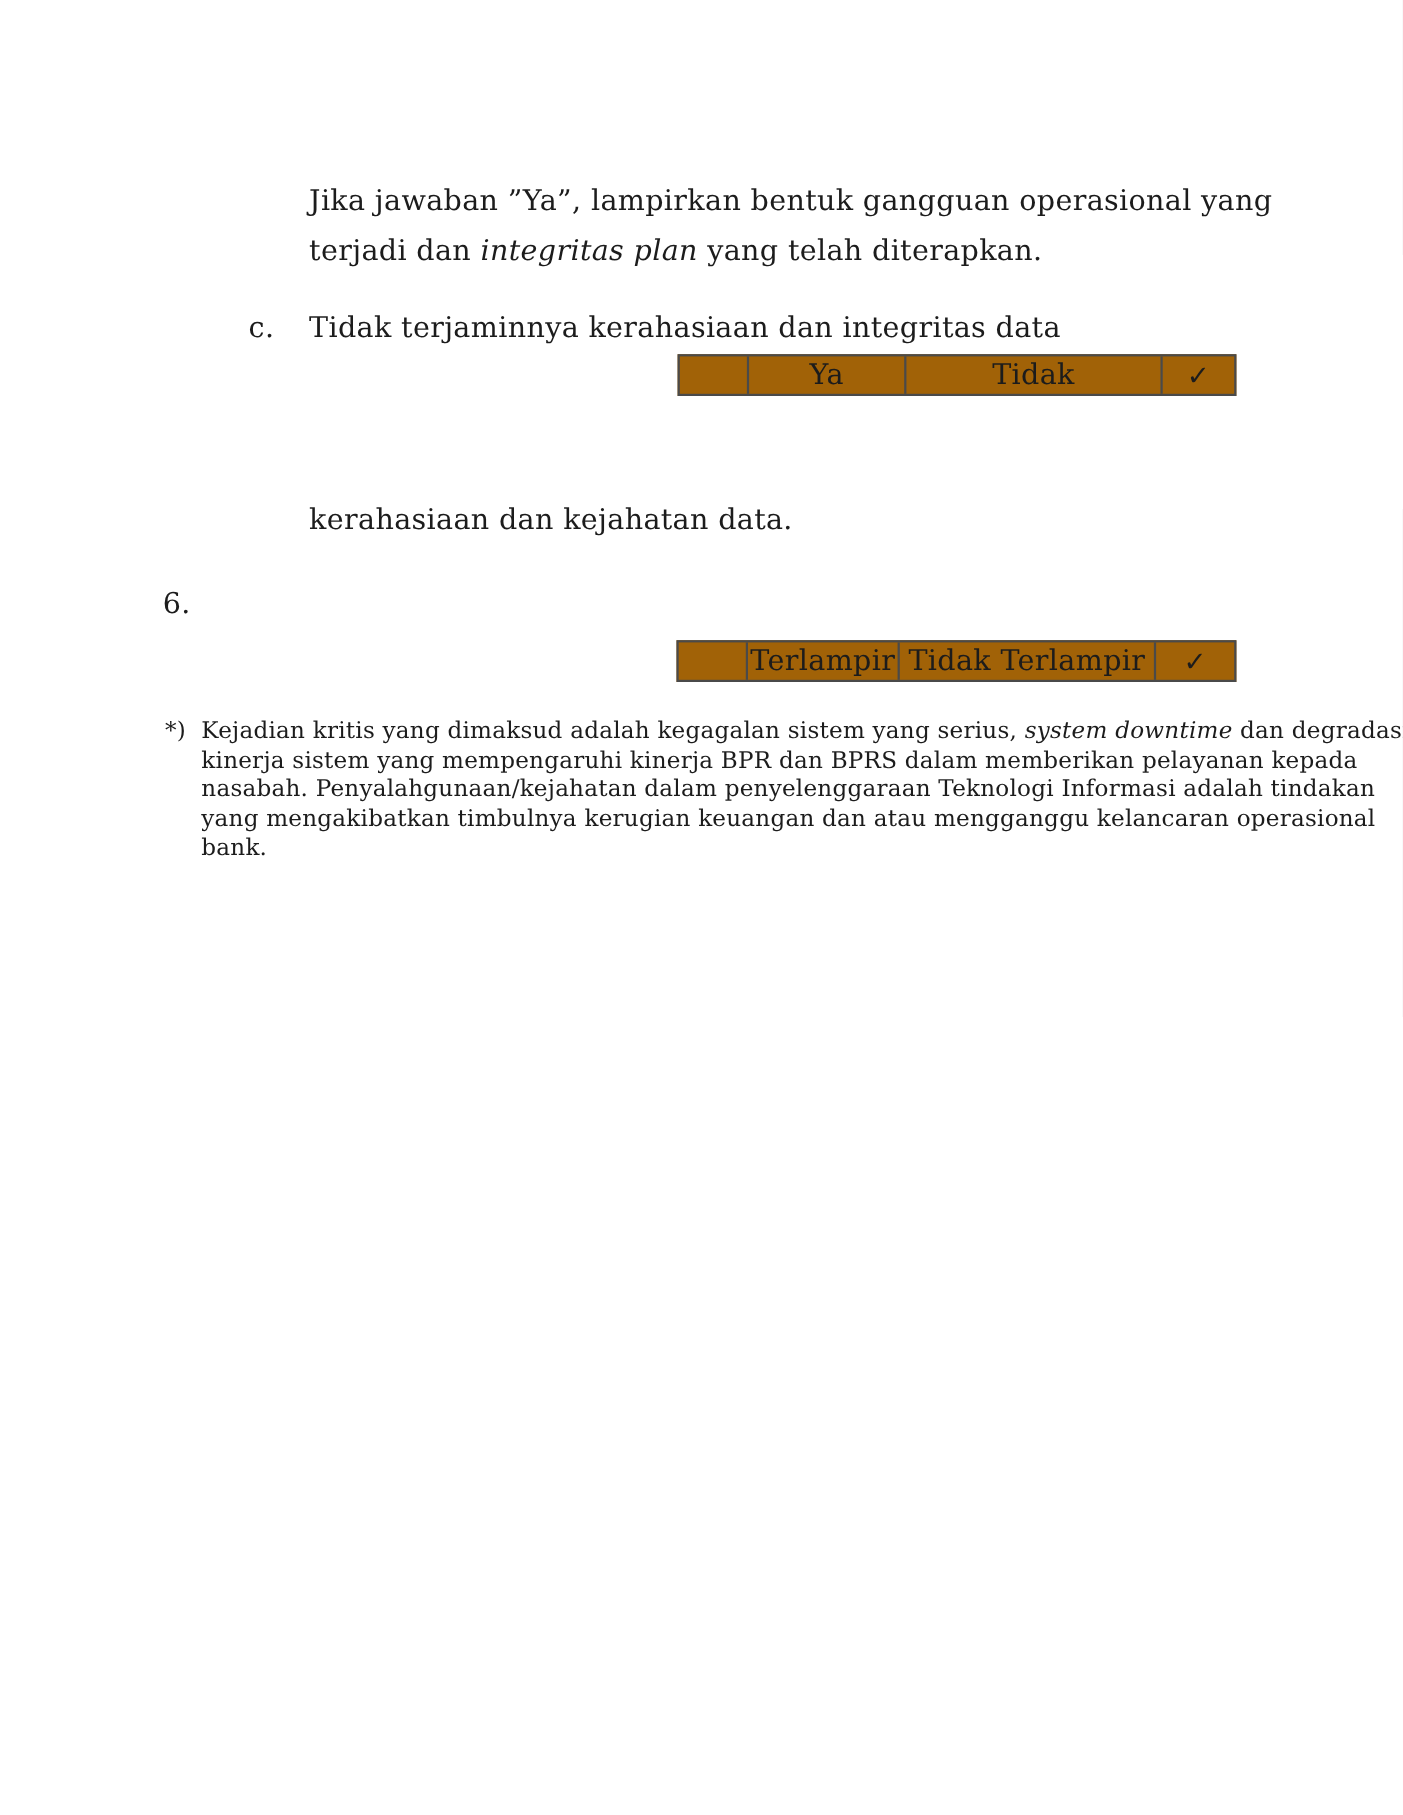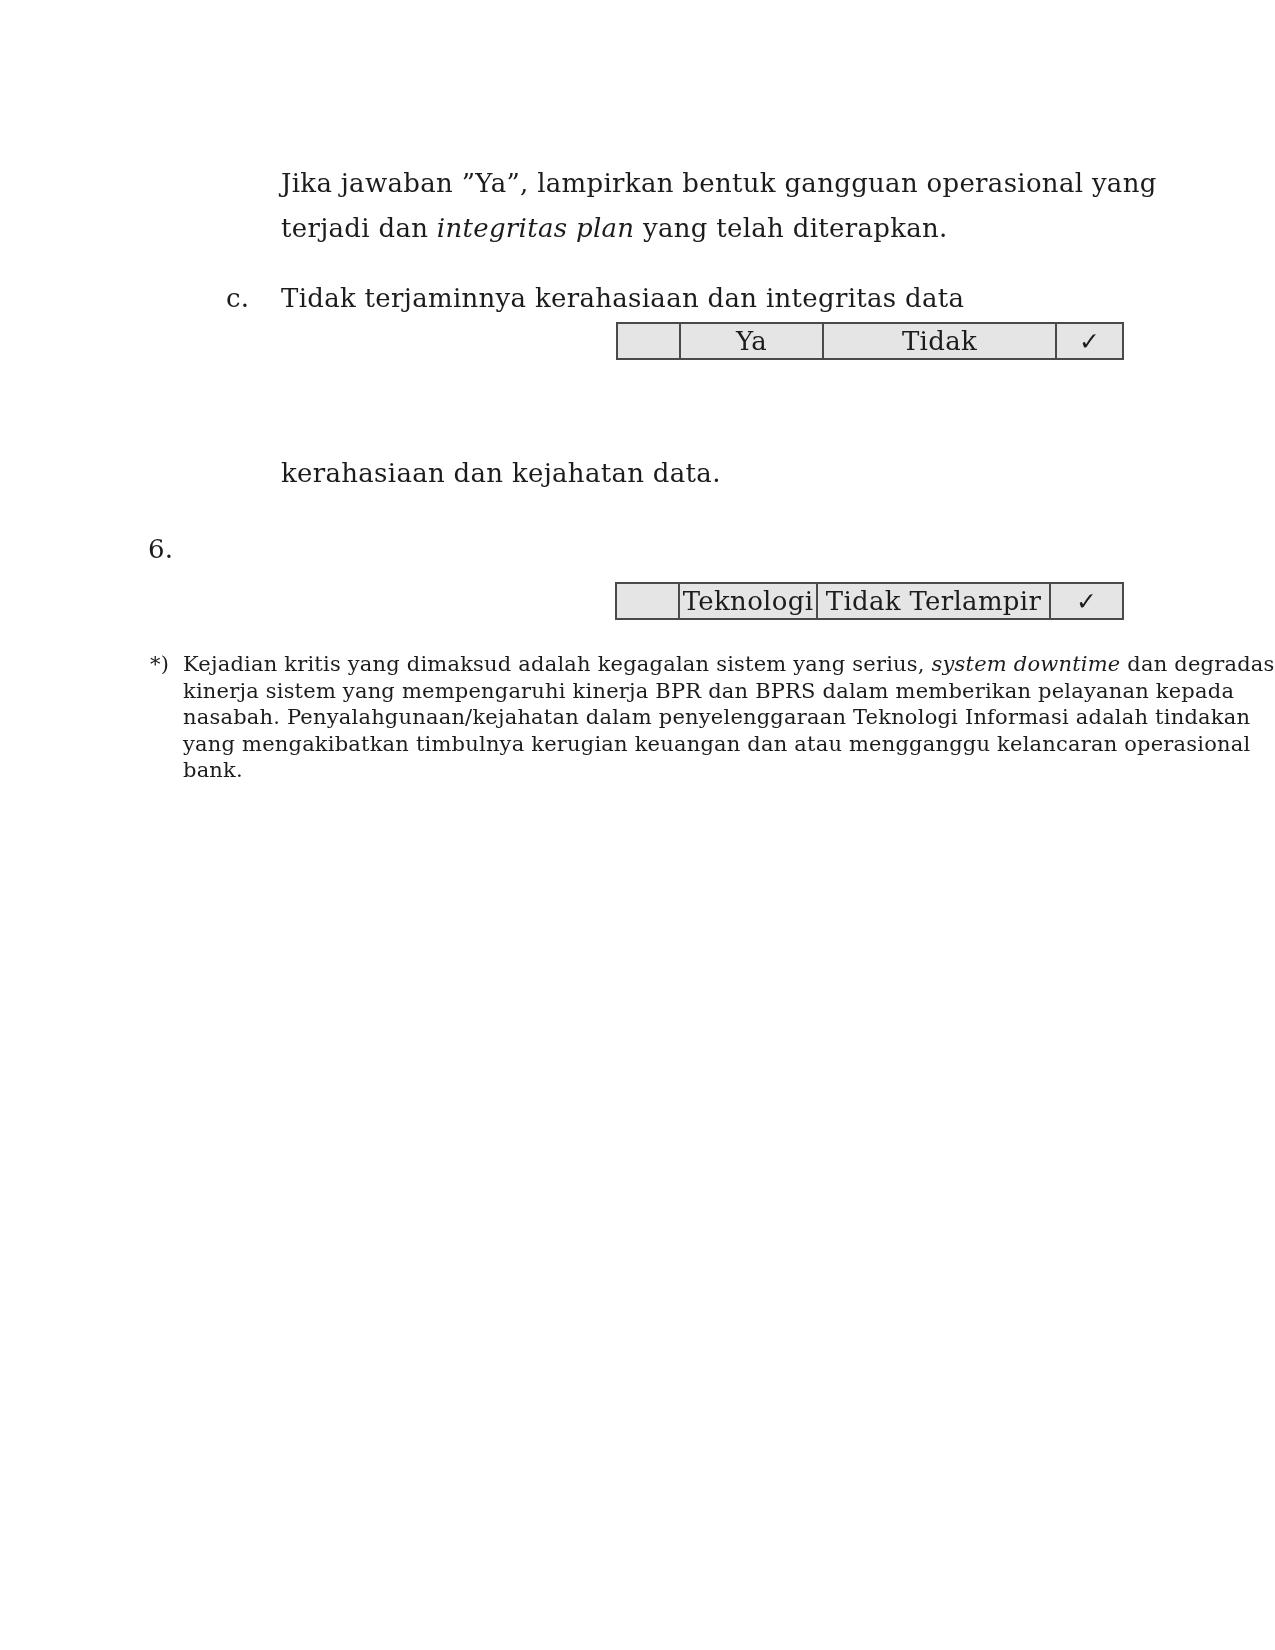--- a/index.html
+++ b/index.html
@@ -19,21 +19,21 @@
     font-size: 26px;
     line-height: 45px;
     letter-spacing: 0.3px;
     white-space: nowrap;
   }
   .it { font-style: italic; }
   .qtable {
     position: absolute;
     display: flex;
     border: 2px solid #4a4a4a;
-    background: #e5e5e5;
+    background: #a16207;
     font-size: 26px;
     letter-spacing: 0.3px;
   }
   .qtable .cell {
     display: flex;
     align-items: center;
     justify-content: center;
     border-left: 2px solid #4a4a4a;
     box-sizing: border-box;
     height: 34px;
@@ -67,21 +67,21 @@
     <div class="cell" style="width:233px;text-align:center;">Tidak</div>
     <div class="cell check" style="width:67px;">✓</div>
   </div>
 
   <div class="abs body-text" style="left:281px; top:406px;"><br><span>kerahasiaan dan kejahatan data.</span></div>
 
   <div class="abs body-text" style="left:148px; top:527px;">6.</div>
 
   <div class="qtable" style="left:615px; top:582px;">
     <div class="cell" style="width:61px;"></div>
-    <div class="cell" style="width:138px;">Teknologi</div>
+    <div class="cell" style="width:138px;">Terlampir</div>
     <div class="cell" style="width:233px;">Tidak Terlampir</div>
     <div class="cell check" style="width:73px;">✓</div>
   </div>
 
   <div class="abs footnote-block" style="left:150px; top:651px;">*)</div>
   <div class="abs footnote-block" style="left:183px; top:651px;"><span>Kejadian kritis yang dimaksud adalah kegagalan sistem yang serius, </span><span class="it">system downtime</span><span> dan degradasi</span><br><span>kinerja sistem yang mempengaruhi kinerja BPR dan BPRS dalam memberikan pelayanan kepada</span><br><span>nasabah. Penyalahgunaan/kejahatan dalam penyelenggaraan Teknologi Informasi adalah tindakan</span><br><span>yang mengakibatkan timbulnya kerugian keuangan dan atau mengganggu kelancaran operasional</span><br><span>bank.</span></div>
 
 </div>
 
 </body></html>

